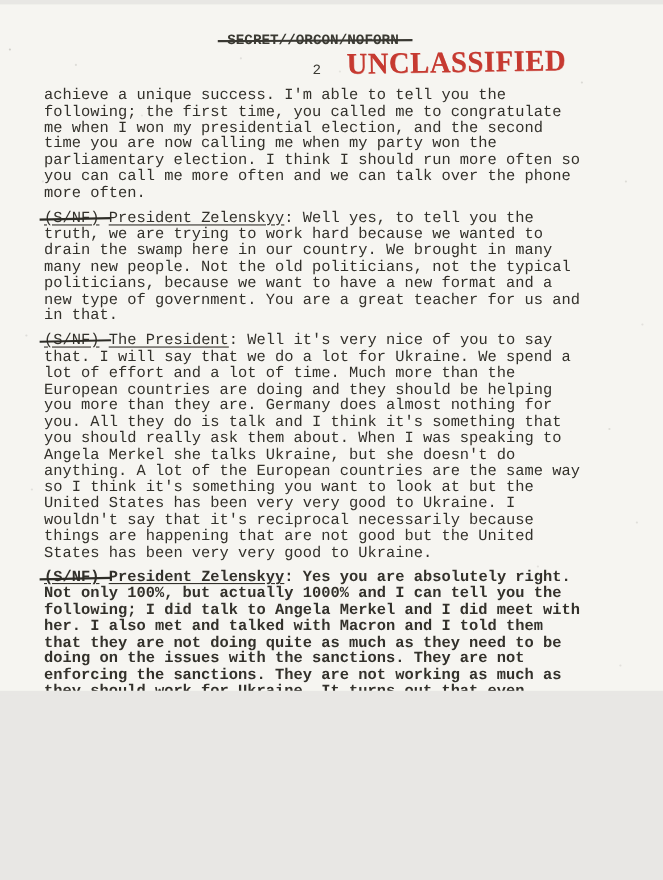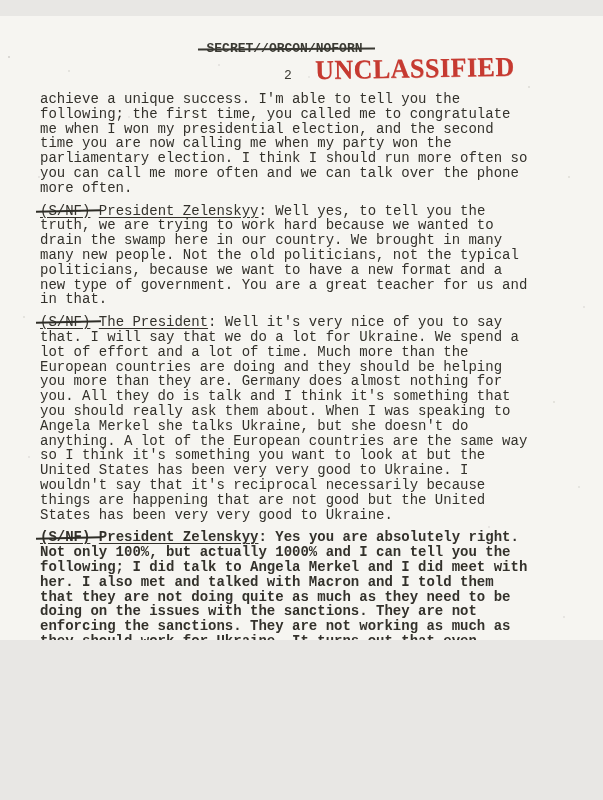--- a/index.html
+++ b/index.html
@@ -2,21 +2,21 @@
 <html><head>
 <meta charset="utf-8">
 <style>
   html, body { margin: 0; padding: 0; background: #e8e7e4; }
   * { box-sizing: border-box; }
 
   .page {
     position: relative;
     width: 603px;
     height: 624px;
-    margin: 16px auto;
+    margin: 4px auto;
     background: #f6f5f1;
     overflow: hidden;
     font-family: "Liberation Mono", "DejaVu Sans Mono", monospace;
     color: #33312b;
   }
 
   
   .speckles {
     position: absolute; inset: 0; pointer-events: none;
   }

